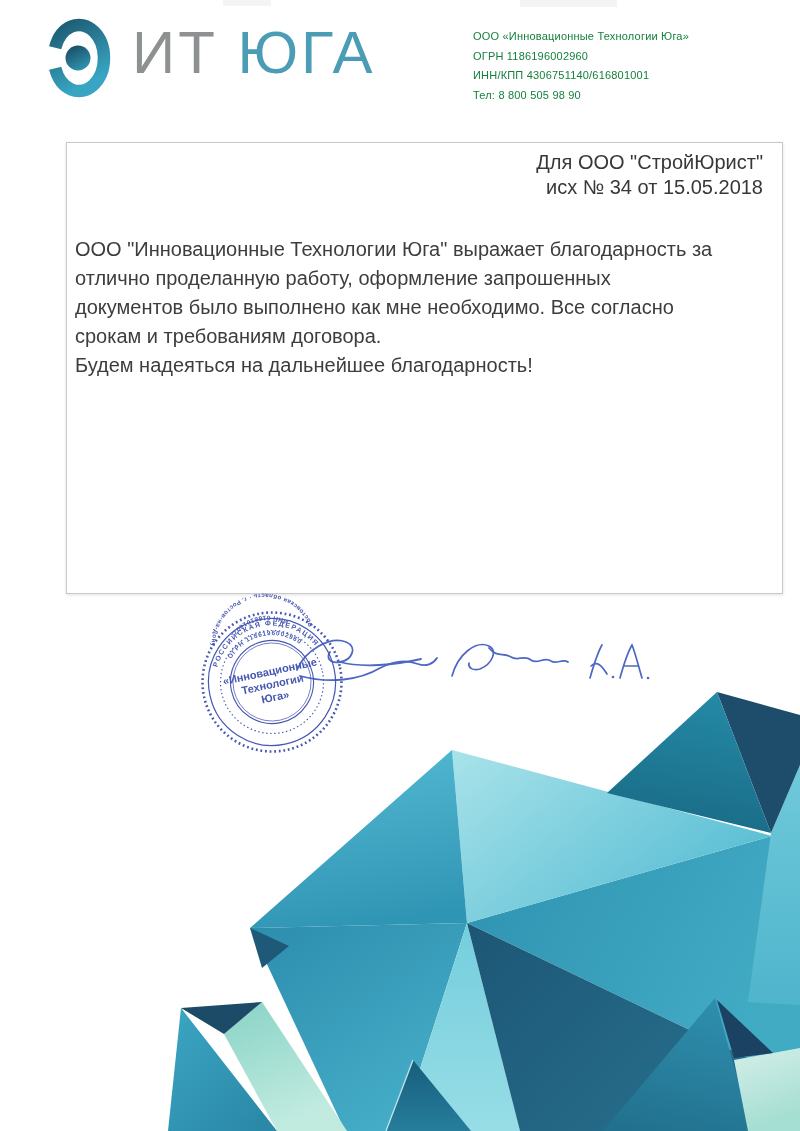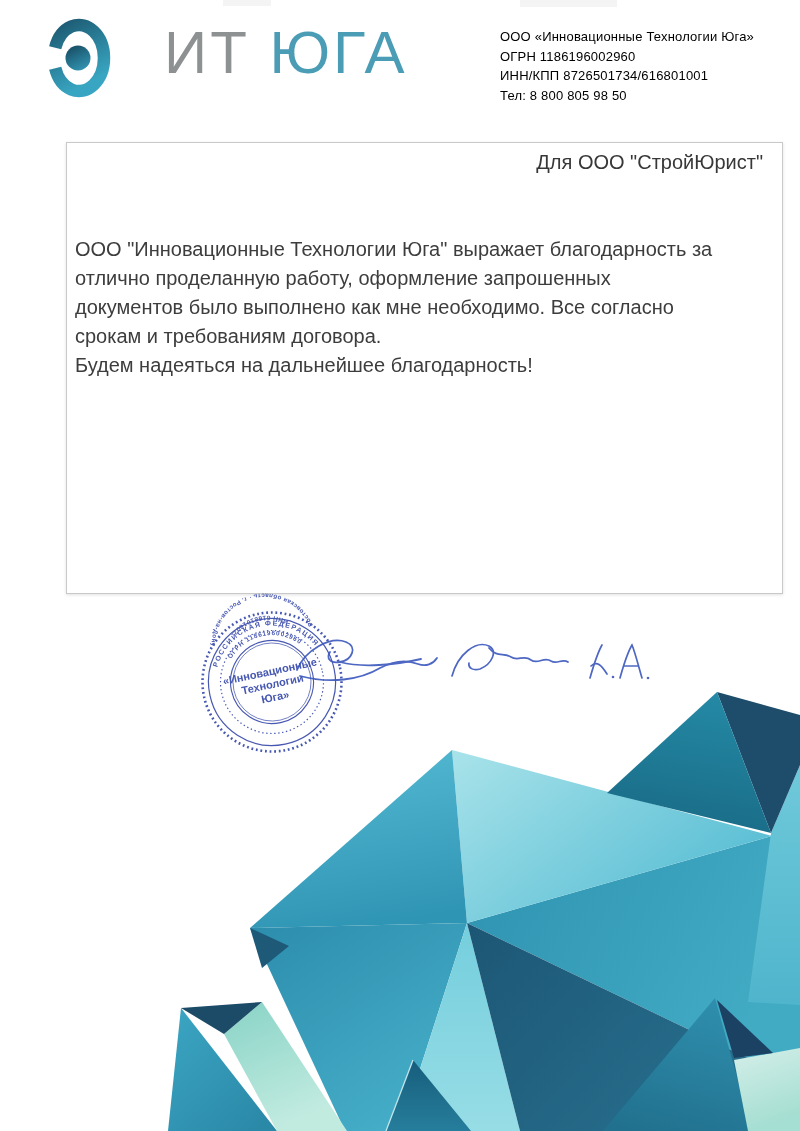--- a/index.html
+++ b/index.html
@@ -12,27 +12,27 @@
   }
   .redact{position:absolute;top:0;height:6px;background:#f4f4f4;}
   .redact.r1{left:223px;width:48px;}
   .redact.r2{left:520px;width:97px;height:7px;}
 
   
   .logo-mark{position:absolute;left:46px;top:16px;}
   .logo-text{
     position:absolute;left:132px;top:20px;
     font-size:60px;line-height:66px;font-weight:400;
-    letter-spacing:3px;white-space:nowrap;margin-left:32px;
+    letter-spacing:3px;white-space:nowrap;
   }
   .logo-text .lt-primary{color:#8e9192;}
   .logo-text .lt-secondary{color:#4b9cb5;}
   .company-info{
-    position:absolute;left:500px;top:27px;
-    font-size:13px;line-height:19.5px;color:#000000;
+    position:absolute;left:473px;top:27px;
+    font-size:11px;line-height:19.5px;color:#15803d;
     letter-spacing:.2px;
   }
 
   
   .letter-card{
     position:absolute;left:66px;top:142px;width:717px;height:452px;
     background:#ffffff;border:1px solid #c9c9c9;
     box-shadow:0 1px 3px rgba(0,0,0,.12);
     box-sizing:border-box;
   }
@@ -76,27 +76,28 @@
     <circle cx="32" cy="42" r="12.5" fill="url(#dotGrad)"></circle>
   </svg>
 
   <div class="logo-text">
     <span class="lt-primary">ИТ </span><span class="lt-secondary">ЮГА</span>
   </div>
 
   <div class="company-info">
     <div>ООО «Инновационные Технологии Юга»</div>
     <div>ОГРН 1186196002960</div>
-    <div>ИНН/КПП 8726501734/616801001</div>
-    <div>Тел: 8 800 805 98 50</div>
+    <div>ИНН/КПП 4306751140/616801001</div>
+    <div>Тел: 8 800 505 98 90</div>
   </div>
 
   <section class="letter-card">
     <div class="letter-head">
       <div>Для ООО "СтройЮрист"</div>
+      <div>исх № 34 от 15.05.2018</div>
     </div>
     <div class="letter-body">
       <p>ООО "Инновационные Технологии Юга" выражает благодарность за отлично проделанную работу, оформление запрошенных документов было выполнено как мне необходимо. Все согласно срокам и требованиям договора.</p>
       <p>Будем надеяться на дальнейшее благодарность!</p>
     </div>
   </section>
 
   <svg class="annotations" width="800" height="1131" viewBox="0 0 800 1131">
 
     <g transform="translate(272,682) rotate(-12)" stroke="#2e41a6" fill="none" opacity="0.88">

